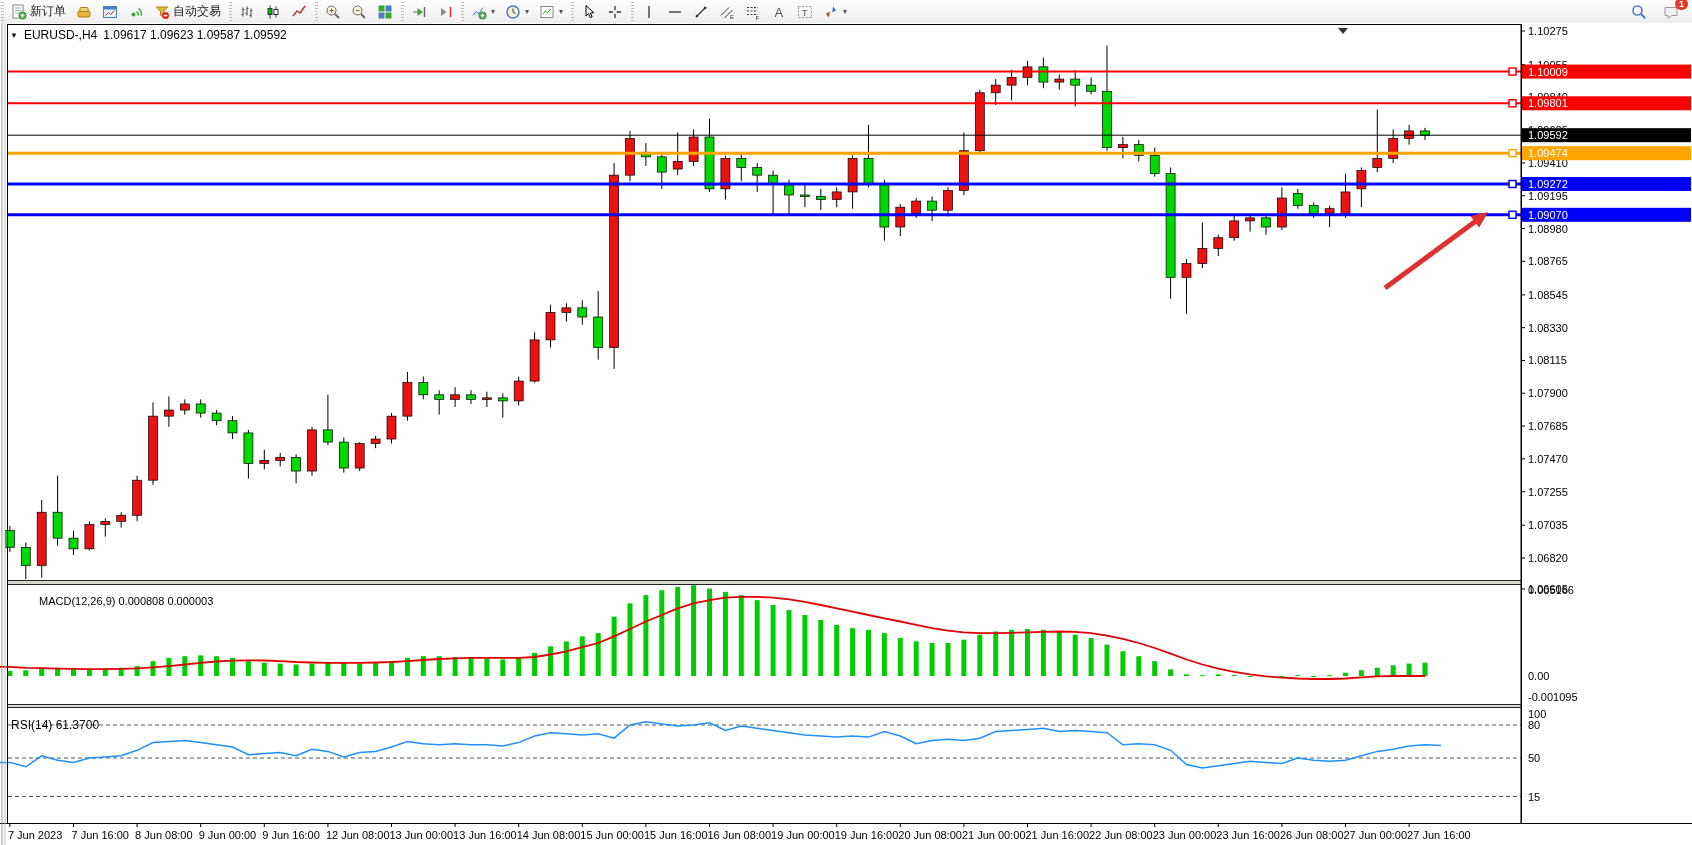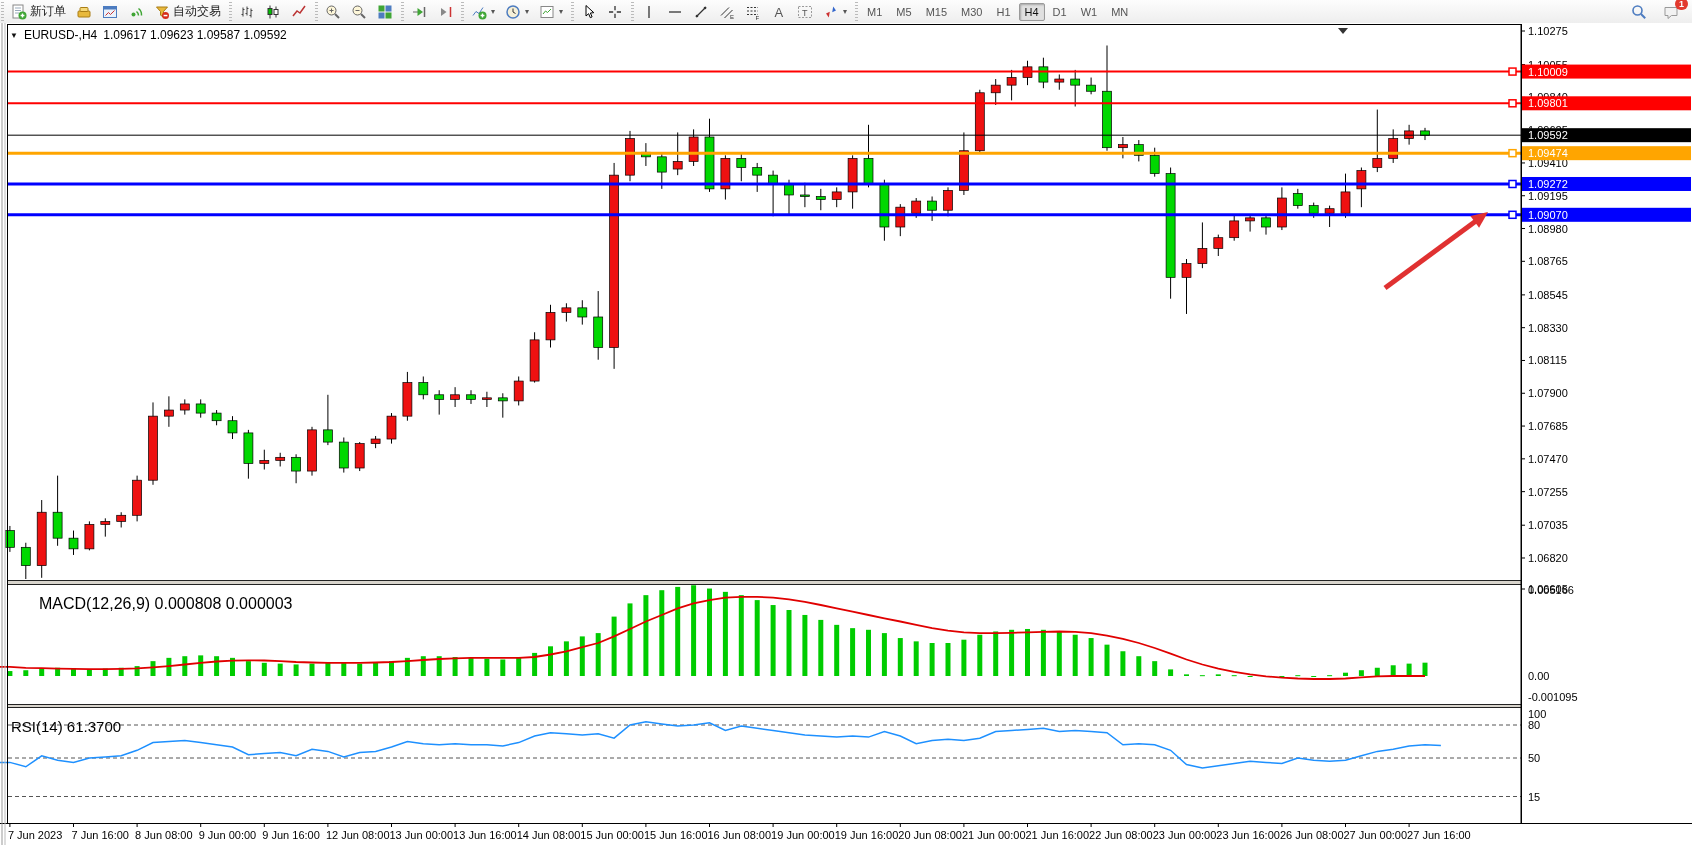--- a/index.html
+++ b/index.html
@@ -18,22 +18,22 @@
   .pbtn.active{border:1px solid #9a9a9a;background:#e0e0e0;box-shadow:inset 1px 1px 2px rgba(0,0,0,.25);color:#111;}
   #tb-right{margin-left:auto;display:flex;align-items:center;padding-right:8px;gap:6px;}
   .badge{position:absolute;top:-4px;right:-6px;background:#e23a2e;color:#fff;font-size:9px;
     border-radius:8px;padding:0 4px;line-height:12px;font-weight:bold;}
   
   #chartwin{position:absolute;top:23px;left:0;width:1692px;height:822px;background:#fff;}
   #chart-svg{position:absolute;left:0;top:0;}
   .overlay{position:absolute;font-size:12px;color:#000;z-index:5;}
   #title-ov{left:10px;top:5px;display:flex;align-items:center;gap:6px;}
   #title-ov .tri{font-size:8px;color:#111;}
-  #macd-ov{left:11px;top:572px;font-size:16px;padding-left:28px;}
-  #rsi-ov{left:11px;top:695px;font-size:15px;text-align:right;}
+  #macd-ov{left:11px;top:572px;font-size:11px;padding-left:28px;}
+  #rsi-ov{left:11px;top:695px;font-size:12px;text-align:right;}
   text{font-family:"Liberation Sans",sans-serif;}
 </style>
 </head>
 <body>
 
 <div id="toolbar">
   <div class="tgroup" id="g-file">
       <div class="tbtn">
         <svg width="16" height="16" viewBox="0 0 16 16">
           <rect x="2" y="1" width="10" height="13" fill="#fff" stroke="#888"></rect>
@@ -207,31 +207,20 @@
           <text x="5" y="11.5" font-size="9" fill="#555">T</text>
         </svg>
       </div>
       <div class="tbtn">
         <svg width="16" height="16" viewBox="0 0 16 16">
           <path d="M3 9.5l2.8 4 1-5.8z" fill="#c33"></path>
           <path d="M13 6.5l-2.8-4-1 5.8z" fill="#36c"></path>
         </svg>
         <span class="caret">▾</span>
       </div>
-    </div>
-  <div class="tgroup" id="g-periods">
-      <div class="pbtn">M1</div>
-      <div class="pbtn">M5</div>
-      <div class="pbtn">M15</div>
-      <div class="pbtn">M30</div>
-      <div class="pbtn">H1</div>
-      <div class="pbtn active">H4</div>
-      <div class="pbtn">D1</div>
-      <div class="pbtn">W1</div>
-      <div class="pbtn">MN</div>
     </div>
   <div id="tb-right">
       <div class="tbtn" style="position: relative;">
         <svg width="16" height="16" viewBox="0 0 16 16">
           <circle cx="6.5" cy="6.5" r="4.5" fill="none" stroke="#4d7cc0" stroke-width="1.6"></circle>
           <path d="M10 10l4.2 4.2" stroke="#4d7cc0" stroke-width="2"></path>
         </svg>
       </div>
       <div class="tbtn" style="position: relative;">
         <svg width="16" height="16" viewBox="0 0 16 16">

